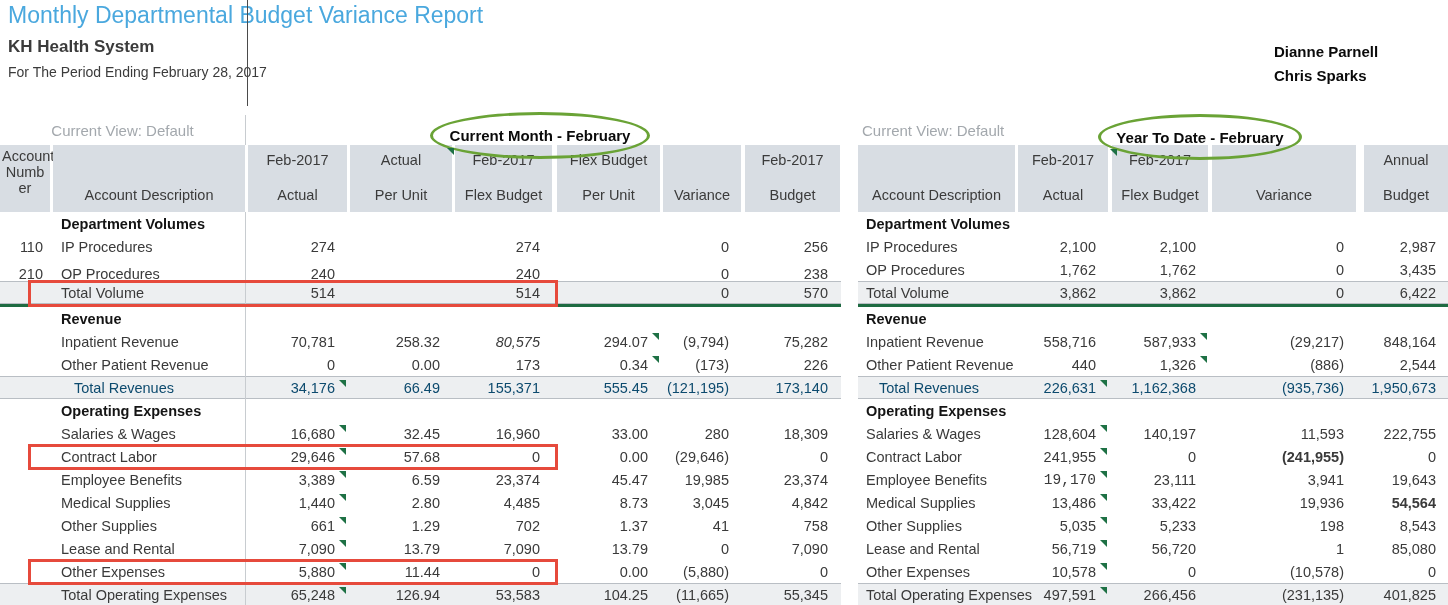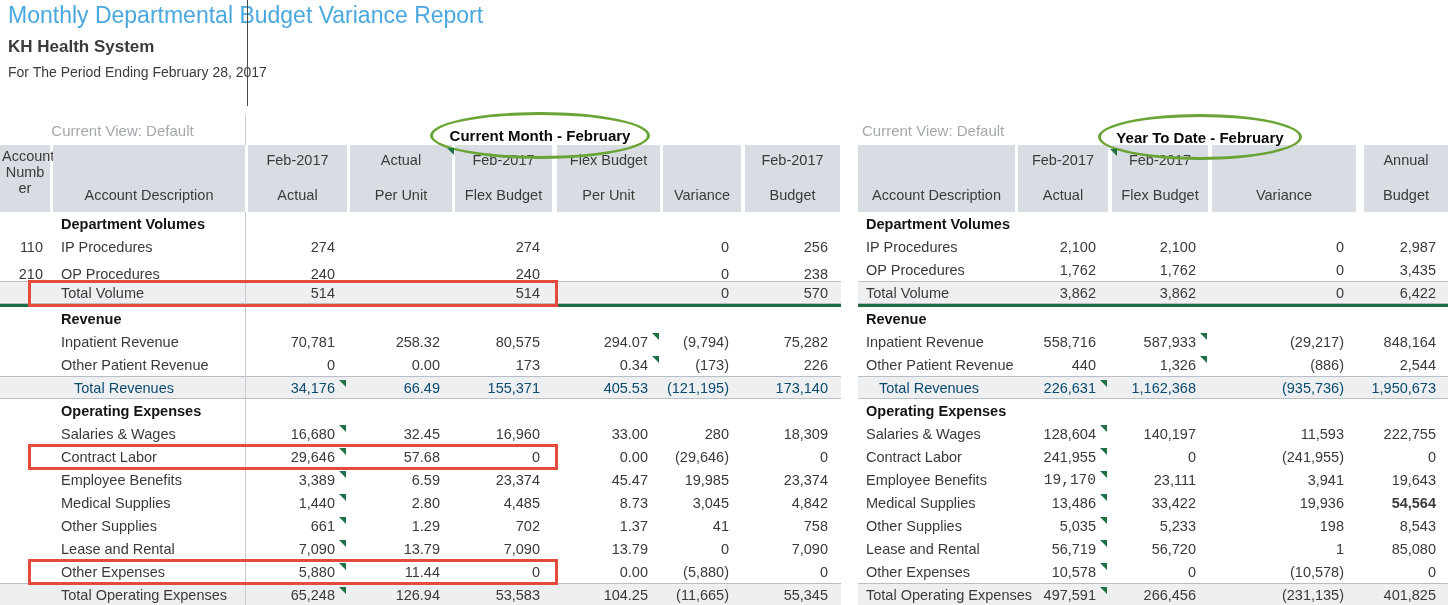--- a/index.html
+++ b/index.html
@@ -57,20 +57,24 @@
           left:28px;width:530px;z-index:3;}
 </style>
 </head>
 <body>
 
 <div class="page">
 
   <div class="page-title">Monthly Departmental Budget Variance Report</div>
   <div class="org">KH Health System</div>
   <div class="period">For The Period Ending February 28, 2017</div>
+  <div class="names">
+    <div>Dianne Parnell</div>
+    <div>Chris Sparks</div>
+  </div>
   <div class="vline-top"></div>
 
   <div class="tbl left" id="tbl-left">
     <div class="curview centered">Current View: Default</div>
     <div class="oval" style="left:430px;top:-3px;width:214px;height:41px;">
       <span>Current Month - February</span>
     </div>
     <div class="hflag" style="left:447px;top:33px;"></div>
     <div class="head-band">
         <div class="hcell multi" style="left: 0px; width: 50px;">Account
@@ -183,21 +187,21 @@
         </div>
         <div class="trow data" style="top: 118px;">
           <div class="tcell acct" style="left: 0px; width: 50px;"></div>
           <div class="tcell desc" style="left: 53px; width: 192px;">Inpatient Revenue</div>
           <div class="tcell num" style="left: 248px; width: 99px; position: absolute;">
             <span>70,781</span>
           </div>
           <div class="tcell num" style="left: 350px; width: 102px; position: absolute;">
             <span>258.32</span>
           </div>
-          <div class="tcell num" style="left: 455px; width: 97px; position: absolute;">
+          <div class="tcell num" style="left: 455px; width: 97px; position: absolute; font-style: italic;">
             <span>80,575</span>
           </div>
           <div class="tcell num" style="left: 557px; width: 103px; position: absolute;">
             <span>294.07</span>
             <div class="flag"></div>
           </div>
           <div class="tcell num" style="left: 663px; width: 78px; position: absolute;">
             <span>(9,794)</span>
           </div>
           <div class="tcell num" style="left: 745px; width: 95px; position: absolute;">
@@ -234,21 +238,21 @@
             <span>34,176</span>
             <div class="flag"></div>
           </div>
           <div class="tcell num" style="left: 350px; width: 102px; position: absolute;">
             <span>66.49</span>
           </div>
           <div class="tcell num" style="left: 455px; width: 97px; position: absolute;">
             <span>155,371</span>
           </div>
           <div class="tcell num" style="left: 557px; width: 103px; position: absolute;">
-            <span>405.53</span>
+            <span>555.45</span>
           </div>
           <div class="tcell num" style="left: 663px; width: 78px; position: absolute;">
             <span>(121,195)</span>
           </div>
           <div class="tcell num" style="left: 745px; width: 95px; position: absolute;">
             <span>173,140</span>
           </div>
         </div>
         <div class="trow section" style="top: 187px;">
           <div class="tcell acct" style="left: 0px; width: 50px;"></div>
@@ -596,21 +600,21 @@
         </div>
         <div class="trow data" style="top: 233px;">
           <div class="tcell desc" style="left: 0px; width: 157px;">Contract Labor</div>
           <div class="tcell num" style="left: 160px; width: 90px; position: absolute;">
             <span>241,955</span>
             <div class="flag"></div>
           </div>
           <div class="tcell num" style="left: 254px; width: 96px; position: absolute;">
             <span>0</span>
           </div>
-          <div class="tcell num" style="left: 354px; width: 144px; position: absolute;">
+          <div class="tcell num" style="left: 354px; width: 144px; position: absolute; font-weight: bold;">
             <span>(241,955)</span>
           </div>
           <div class="tcell num" style="left: 506px; width: 84px; position: absolute;">
             <span>0</span>
           </div>
         </div>
         <div class="trow data" style="top: 256px;">
           <div class="tcell desc" style="left: 0px; width: 157px;">Employee Benefits</div>
           <div class="tcell num" style="left: 160px; width: 90px; position: absolute; font-family: Liberation Mono, monospace;">
             <span>19,170</span>

